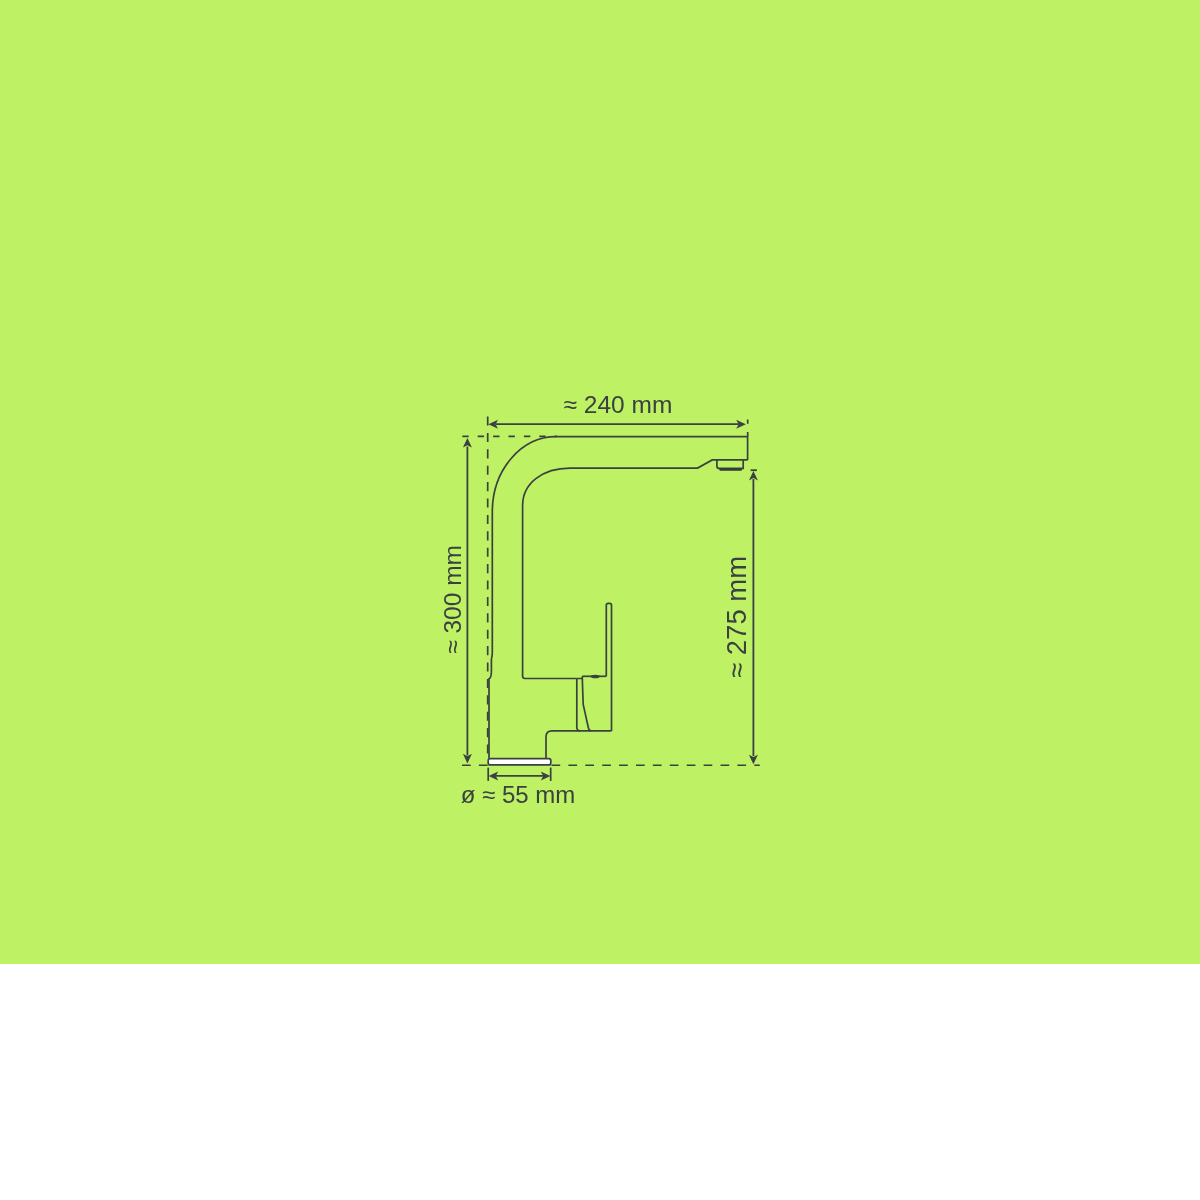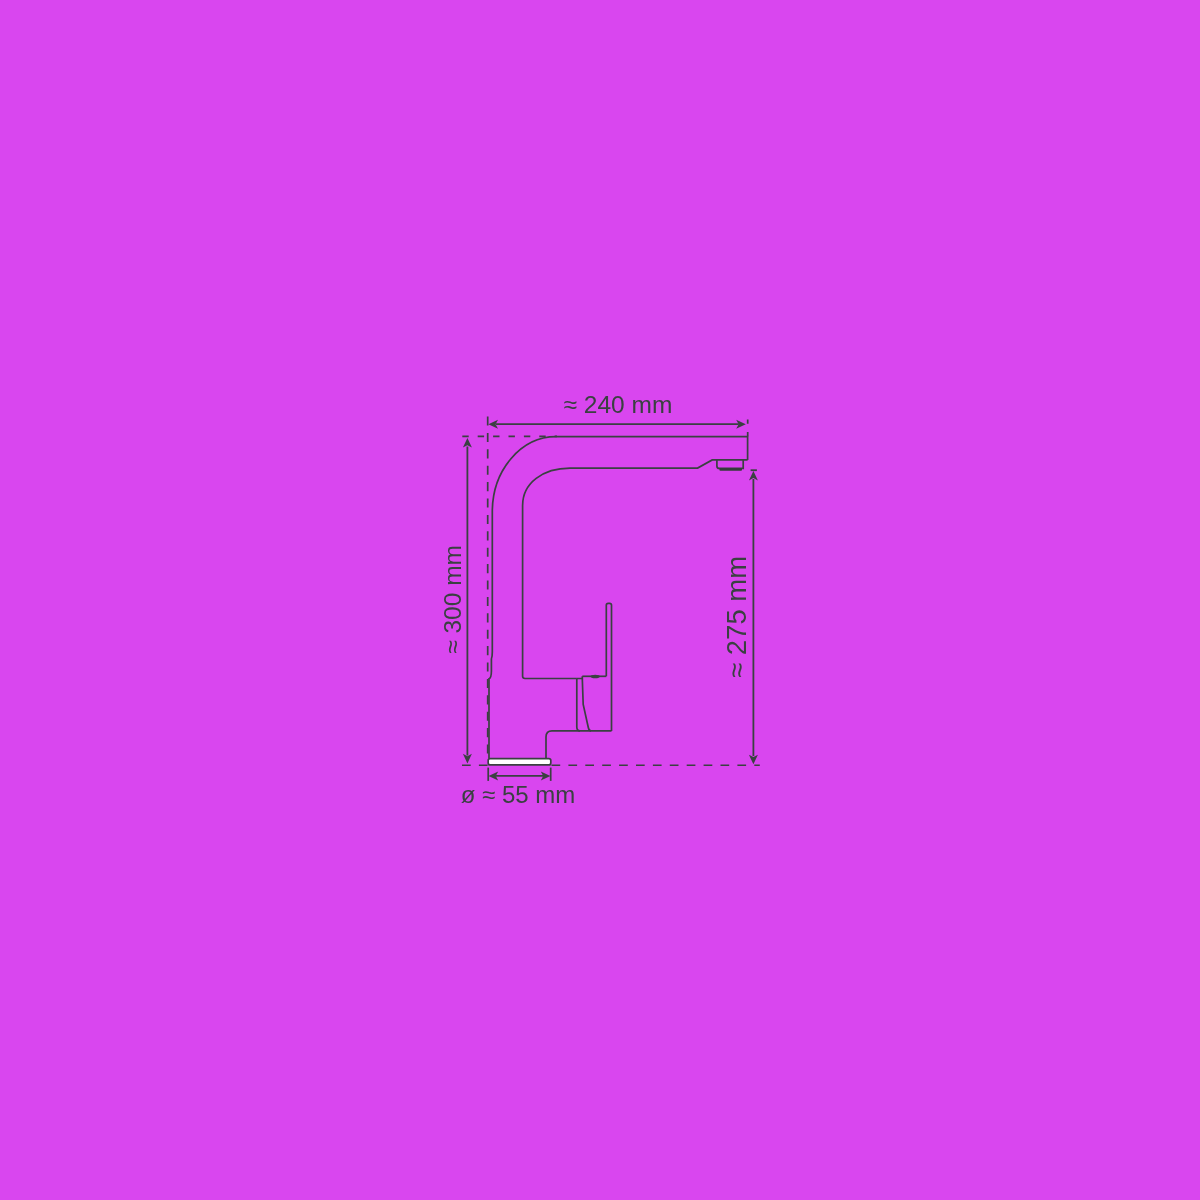--- a/index.html
+++ b/index.html
@@ -1,16 +1,16 @@
 <!DOCTYPE html>
 <html><head>
 <meta charset="utf-8">
 <style>
   html,body{margin:0;padding:0;background:#ffffff;}
-  .wrap{width:1200px;height:1200px;position:relative;background:#d946ef;}
+  .wrap{width:1200px;height:964px;position:relative;background:#bef264;}
   text{font-family:"Liberation Sans",sans-serif;fill:#3a4141;}
 </style>
 </head>
 <body>
 <div class="wrap">
 <svg width="1200" height="1200" viewBox="0 0 1200 1200" xmlns="http://www.w3.org/2000/svg">
   <g fill="none" stroke="#3a4141" stroke-width="1.7" stroke-linecap="butt">
 
     <path d="M 556,436.7 L 747.6,436.7 L 747.6,459.9"></path>
 

